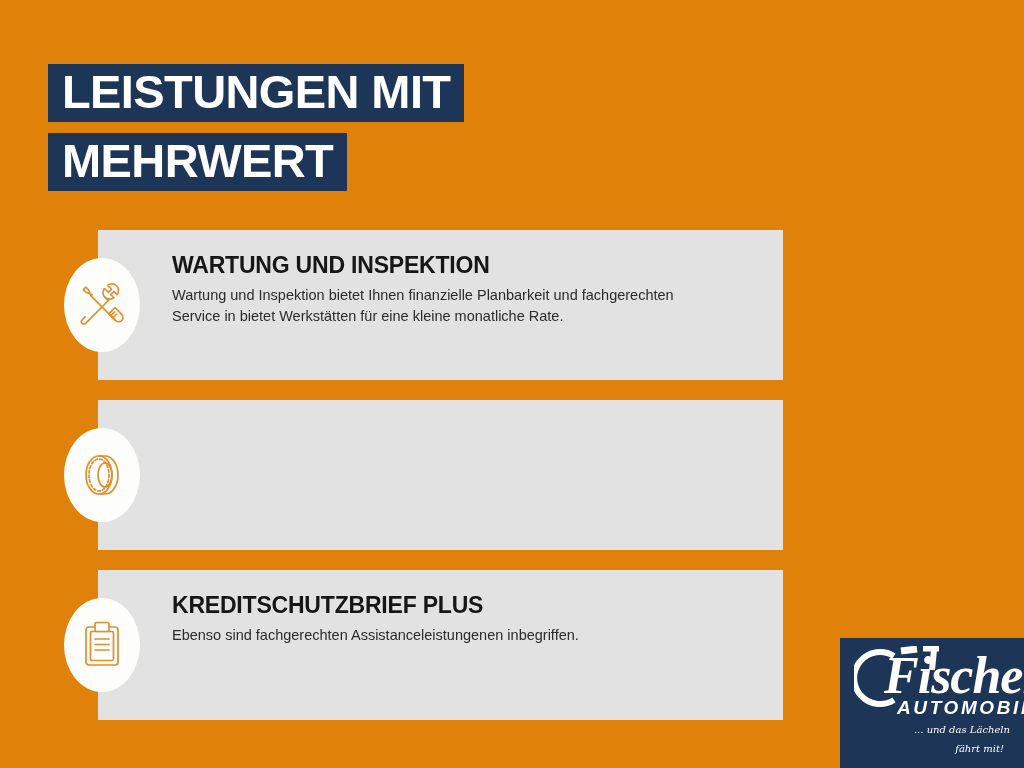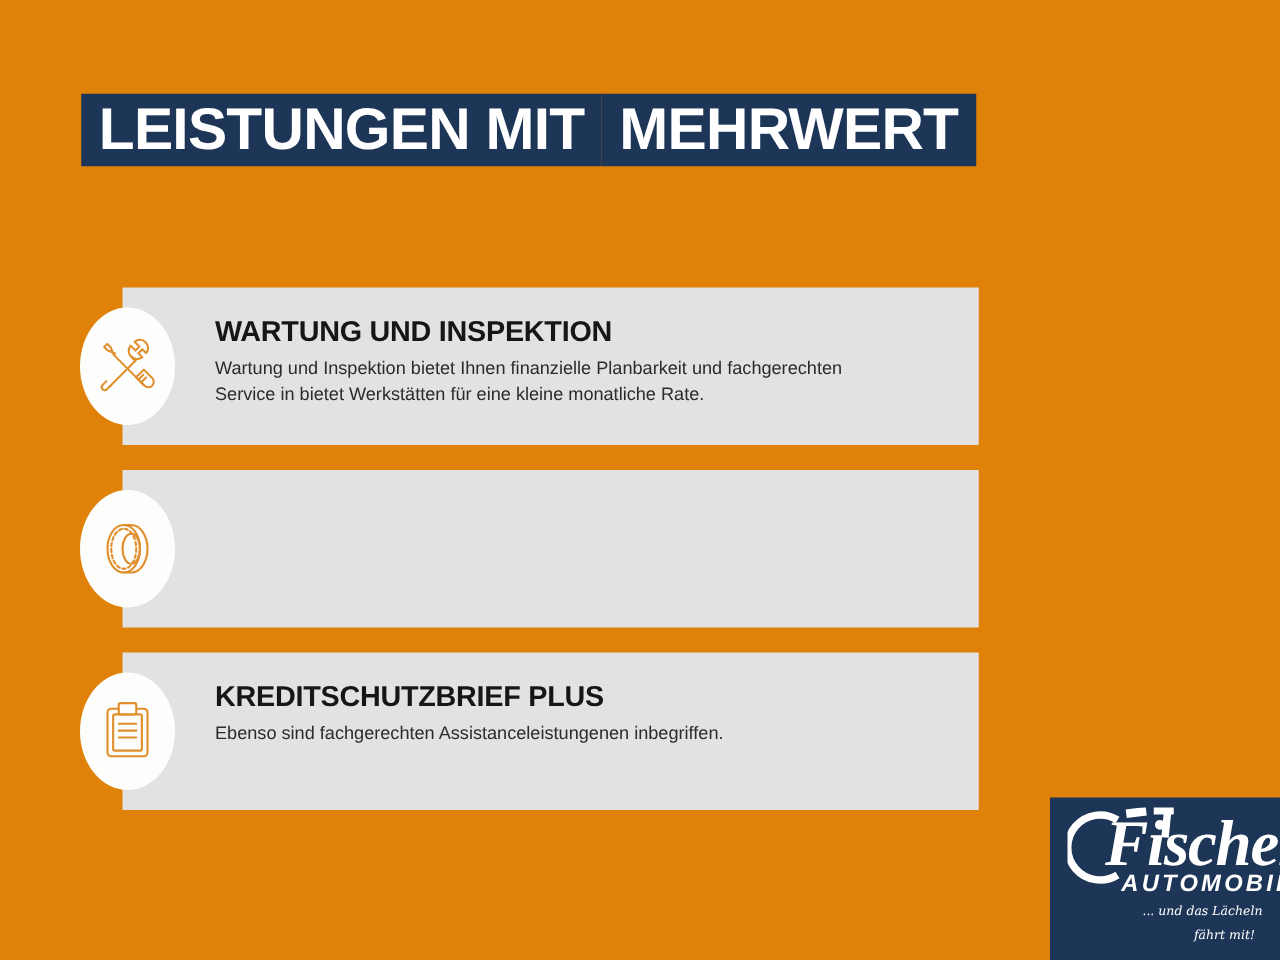--- a/index.html
+++ b/index.html
@@ -16,23 +16,22 @@
     position: relative;
     -webkit-font-smoothing: antialiased;
   }
 
   
   #headline {
     position: absolute;
     left: 48px;
     top: 64px;
     display: flex;
-    flex-direction: row;
-    align-items: flex-end;
-    margin-left: 17px;
+    flex-direction: column;
+    align-items: flex-start;
   }
   .headline-line {
     background: #1d3557;
     color: #ffffff;
     font-family: "Liberation Sans", sans-serif;
     font-weight: bold;
     font-size: 47px;
     line-height: 52px;
     letter-spacing: -0.6px;
     padding: 2px 14px 4px 14px;
@@ -47,21 +46,21 @@
   
   #cards {
     position: absolute;
     left: 98px;
     top: 230px;
     width: 685px;
   }
   .card {
     position: relative;
     width: 685px;
-    height: 126px;
+    height: 150px;
     background: #e2e2e2;
     box-sizing: border-box;
   }
   .card + .card {
     margin-top: 20px;
   }
   .card-icon {
     position: absolute;
     left: -34px;
     top: 50%;

